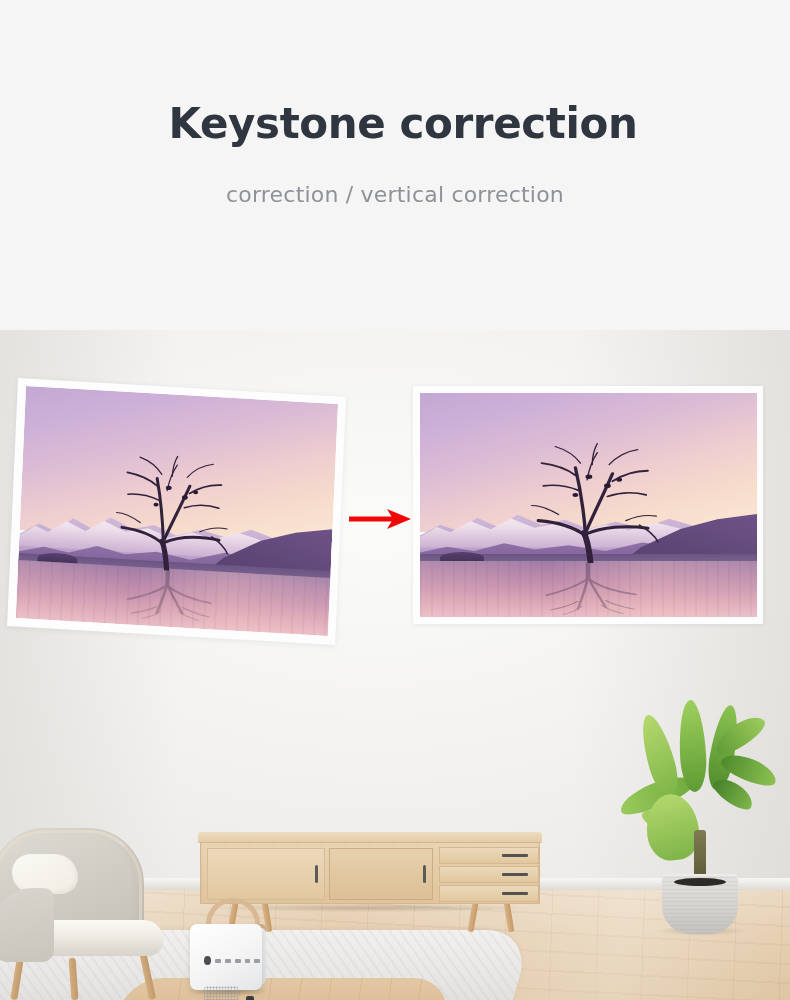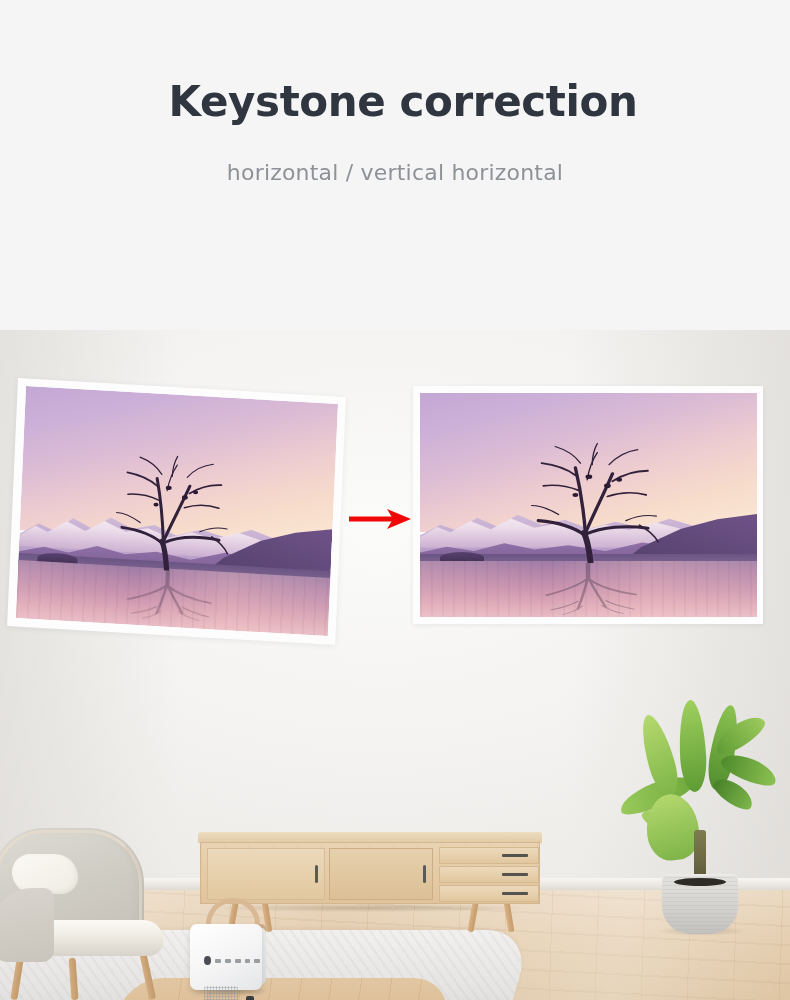--- a/index.html
+++ b/index.html
@@ -24,21 +24,21 @@
   
   .header {
     position: absolute;
     top: 0; left: 0;
     width: 790px;
     height: 330px;
     text-align: center;
     background: #f5f5f6;
   }
   .title-main {
-    margin-top: 78px;
+    margin-top: 100px;
     font-size: 42px;
     font-weight: 700;
     letter-spacing: -0.4px;
     color: #2f3640;
     line-height: 1.15;
     font-family: "DejaVu Sans", "Liberation Sans", sans-serif;
     padding-left: 16px;
   }
   .title-sub {
     margin-top: 4px;
@@ -422,21 +422,21 @@
   .arrow-wrap svg { display: block; }
 
 </style>
 </head>
 <body>
 
 <div id="page">
 
   <div class="header">
     <div class="title-main">Keystone correction</div>
-    <div class="title-caption">horizontal / vertical horizontal</div>
+    <div class="title-caption">correction / vertical correction</div>
   </div>
 
   <div class="room">
     <div class="wall"></div>
     <div class="wall-shade-left"></div>
     <div class="wall-shade-right"></div>
     <div class="baseboard"></div>
 
     <div class="floor"></div>
     <div class="floor-sheen"></div>

